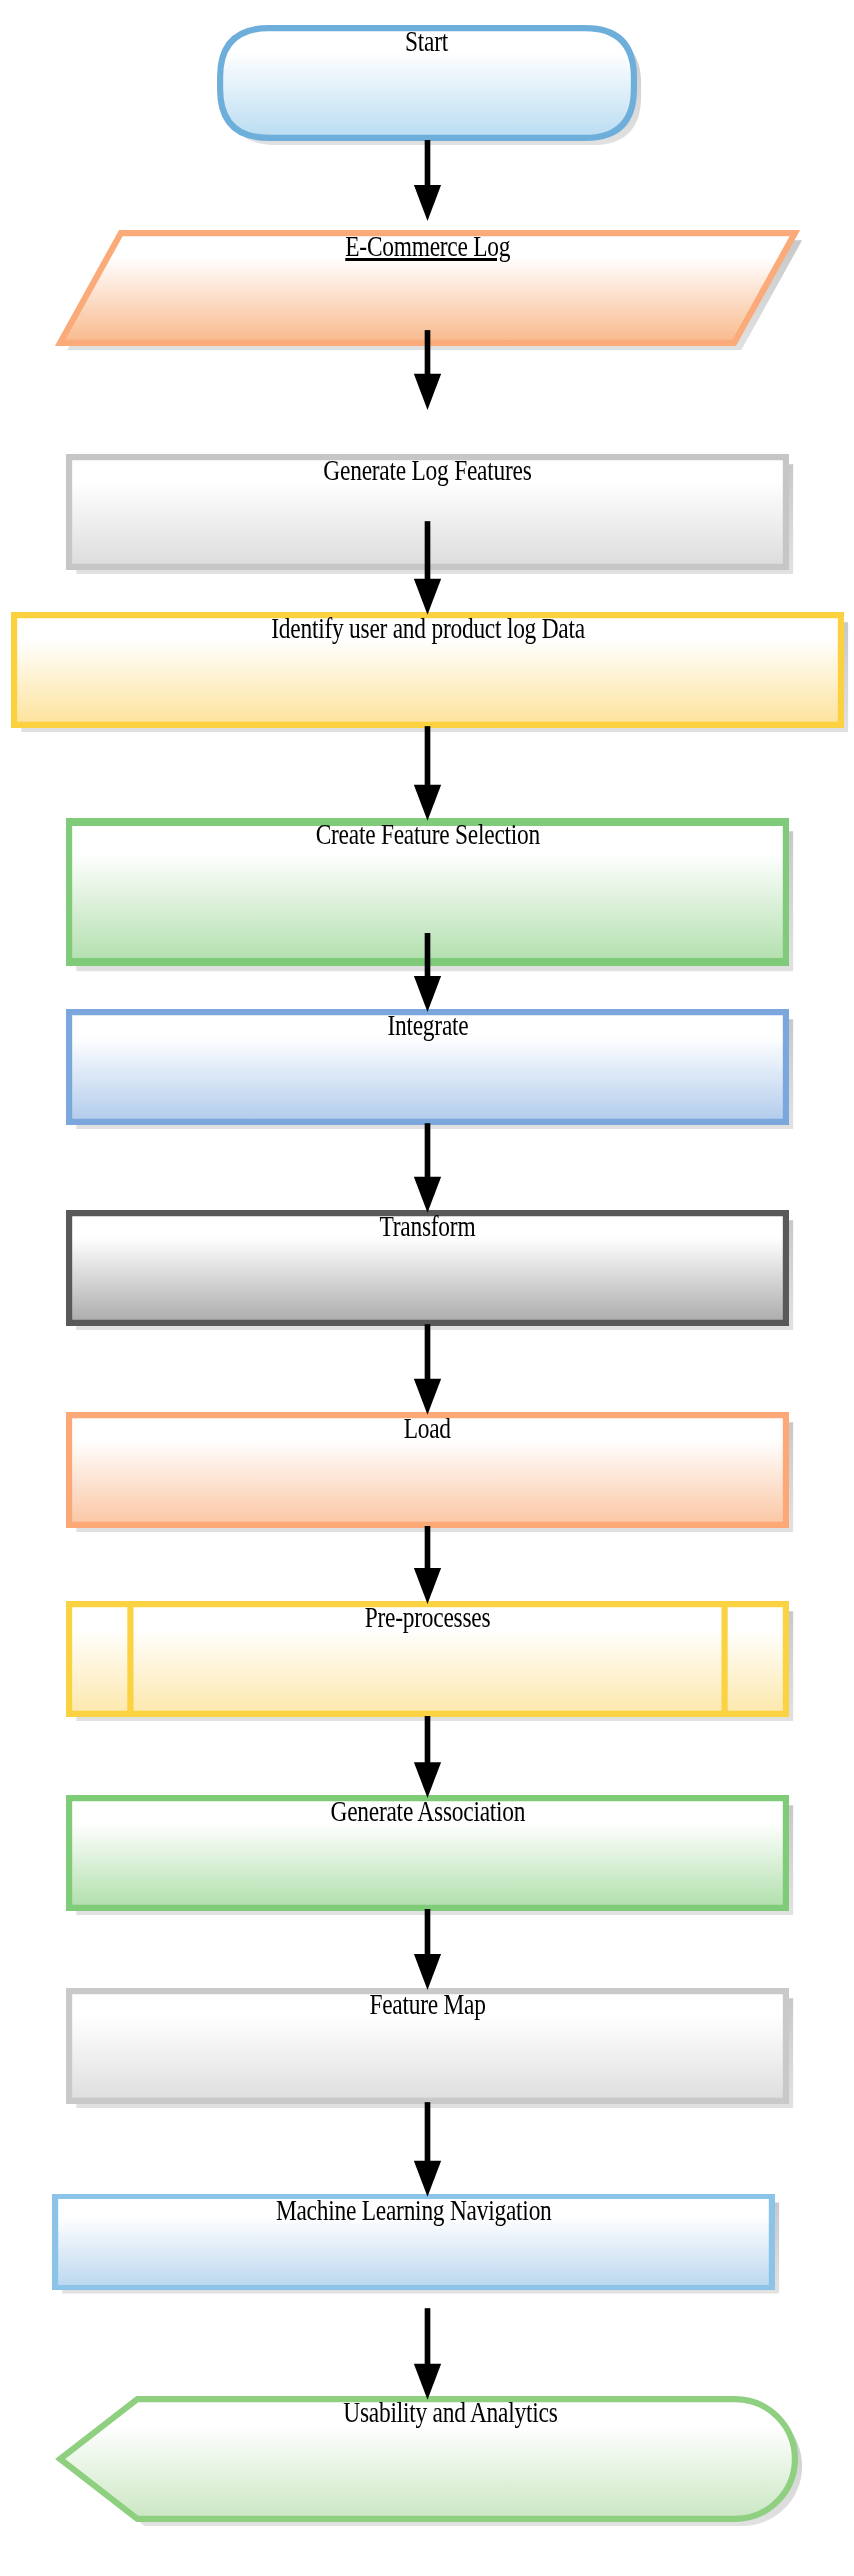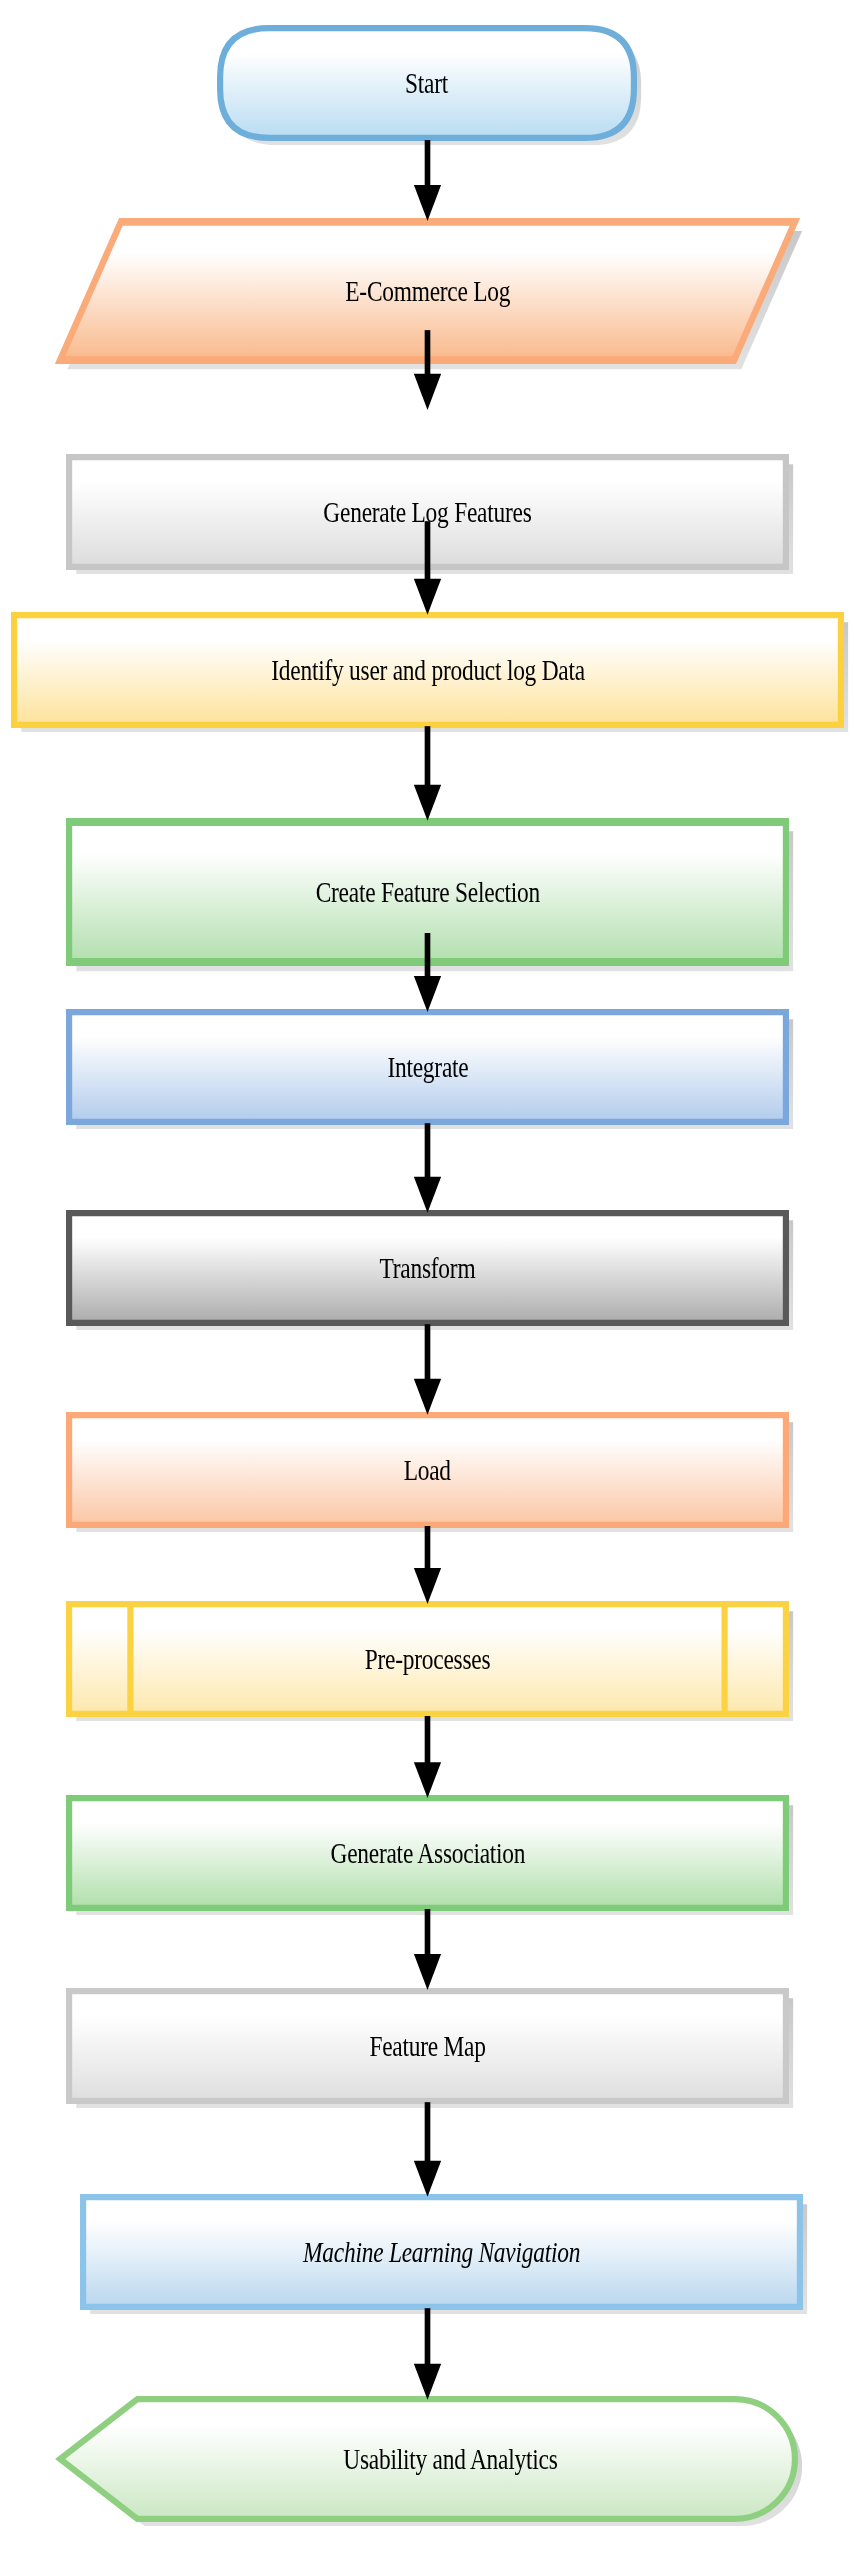--- a/index.html
+++ b/index.html
@@ -20,21 +20,21 @@
     left: 0; top: 0;
     width: 855px;
     height: 2828px;
   }
 
   
   .node {
     position: absolute;
     box-sizing: border-box;
     display: flex;
-    align-items: center;
+    align-items: flex-start;
     justify-content: center;
   }
   .node-label {
     position: relative;
     z-index: 5;
     color: #000000;
     font-family: "Liberation Serif", "DejaVu Serif", serif;
     font-weight: 400;
     font-size: 30px;
     line-height: 1.05;
@@ -77,21 +77,21 @@
           <linearGradient id="shadow-start" x1="0" y1="0" x2="0" y2="1">
             <stop offset="0%" stop-color="#9a9a9a" stop-opacity="0.55"></stop>
             <stop offset="100%" stop-color="#bdbdbd" stop-opacity="0.45"></stop>
           </linearGradient>
         </defs>
         <path d="M 101 6 L 714 6 Q 809 6 809 101 L 809 124 Q 809 219 714 219 L 101 219 Q 6 219 6 124 L 6 101 Q 6 6 101 6 Z" fill="url(#shadow-start)" transform="translate(14,14)"></path>
         <path d="M 101 6 L 714 6 Q 809 6 809 101 L 809 124 Q 809 219 714 219 L 101 219 Q 6 219 6 124 L 6 101 Q 6 6 101 6 Z" fill="url(#grad-start)" stroke="#6eaedb" stroke-width="12" stroke-linejoin="miter"></path>
       </svg>
       <div class="node-label">Start</div>
     </div>
-    <div class="node" style="left: 57px; top: 218px; width: 741px; height: 146px;">
+    <div class="node" style="left: 57px; top: 230px; width: 741px; height: 116px; text-decoration: underline;">
       <svg class="shape-svg" viewBox="0 0 1438 225" preserveAspectRatio="none">
         <defs>
           <linearGradient id="grad-ecommerce-log" x1="0" y1="0" x2="0" y2="1">
             <stop offset="0%" stop-color="#ffffff"></stop>
             <stop offset="22%" stop-color="#ffffff"></stop>
             <stop offset="100%" stop-color="#f9b98c"></stop>
           </linearGradient>
           <linearGradient id="shadow-ecommerce-log" x1="0" y1="0" x2="0" y2="1">
             <stop offset="0%" stop-color="#9a9a9a" stop-opacity="0.55"></stop>
             <stop offset="100%" stop-color="#bdbdbd" stop-opacity="0.45"></stop>
@@ -259,21 +259,21 @@
           <linearGradient id="shadow-feature-map" x1="0" y1="0" x2="0" y2="1">
             <stop offset="0%" stop-color="#9a9a9a" stop-opacity="0.55"></stop>
             <stop offset="100%" stop-color="#bdbdbd" stop-opacity="0.45"></stop>
           </linearGradient>
         </defs>
         <path d="M 6 6 L 1397 6 L 1397 219 L 6 219 Z" fill="url(#shadow-feature-map)" transform="translate(14,14)"></path>
         <path d="M 6 6 L 1397 6 L 1397 219 L 6 219 Z" fill="url(#grad-feature-map)" stroke="#c9c9c9" stroke-width="12" stroke-linejoin="miter"></path>
       </svg>
       <div class="node-label">Feature Map</div>
     </div>
-    <div class="node" style="left: 80px; top: 2194px; width: 723px; height: 116px; font-style: italic;">
+    <div class="node" style="left: 52px; top: 2194px; width: 723px; height: 96px;">
       <svg class="shape-svg" viewBox="0 0 1403 225" preserveAspectRatio="none">
         <defs>
           <linearGradient id="grad-machine-learning-navigation" x1="0" y1="0" x2="0" y2="1">
             <stop offset="0%" stop-color="#ffffff"></stop>
             <stop offset="22%" stop-color="#ffffff"></stop>
             <stop offset="100%" stop-color="#bad7ee"></stop>
           </linearGradient>
           <linearGradient id="shadow-machine-learning-navigation" x1="0" y1="0" x2="0" y2="1">
             <stop offset="0%" stop-color="#9a9a9a" stop-opacity="0.55"></stop>
             <stop offset="100%" stop-color="#bdbdbd" stop-opacity="0.45"></stop>

